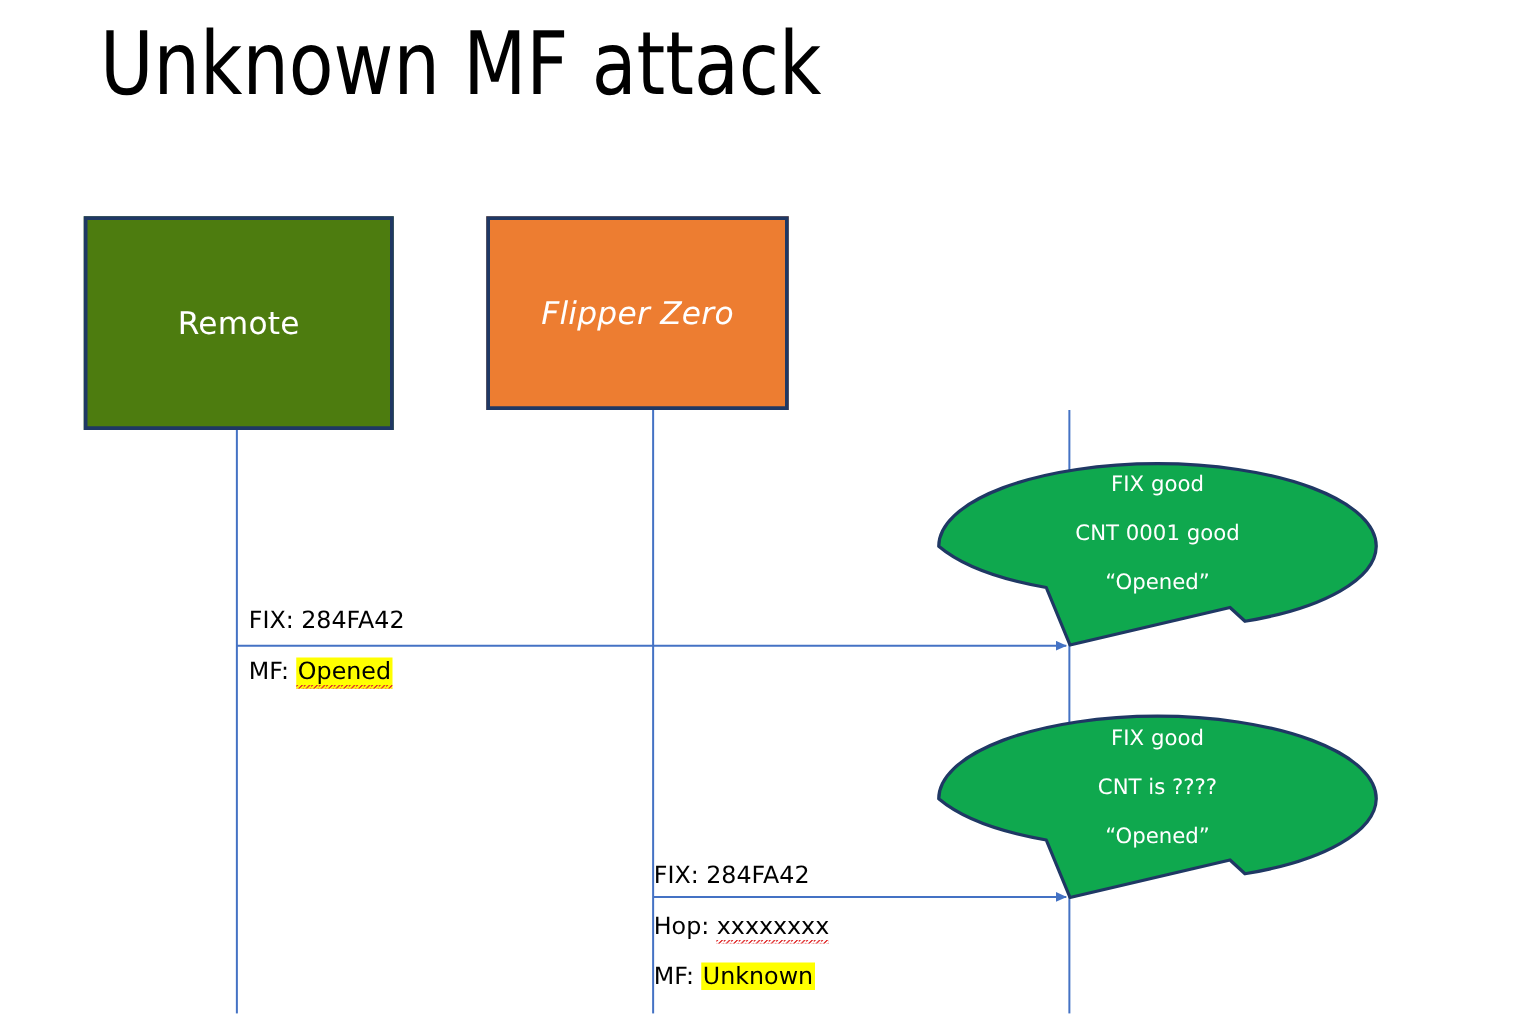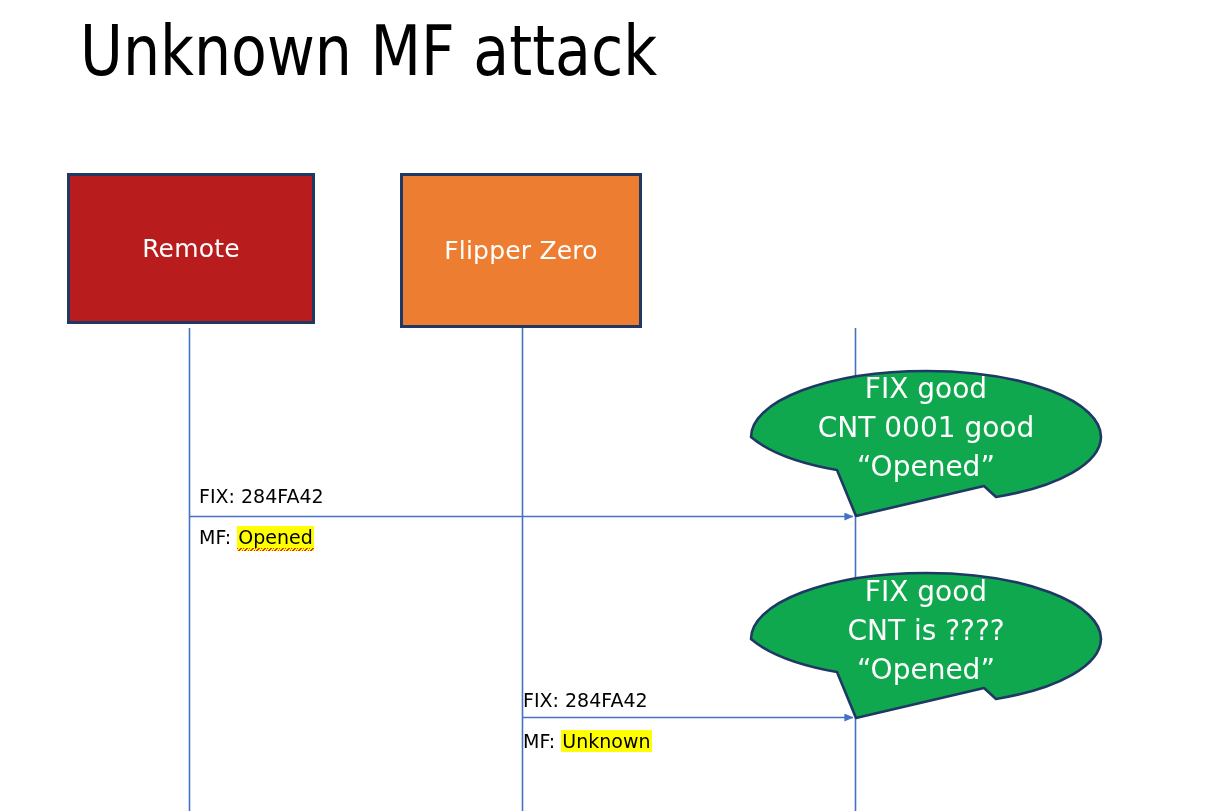--- a/index.html
+++ b/index.html
@@ -60,27 +60,28 @@
     align-items: center;
     justify-content: center;
     color: #ffffff;
     font-size: 25px;
     font-weight: 400;
     font-family: "DejaVu Sans", sans-serif;
     letter-spacing: 0.2px;
   }
   #box-remote {
     left: 39px; top: 173px;
-    width: 248px; height: 151px;
-    background: #b91c1c;
+    width: 248px; height: 171px;
+    background: #4d7c0f;
   }
   #box-flipper {
-    left: 372px; top: 173px;
+    left: 361px; top: 173px;
     width: 242px; height: 155px;
     background: #ED7D31;
+    font-style: italic;
   }
   #box-receiver {
     left: 708px; top: 173px;
     width: 240px; height: 155px;
     background: #0FA84E;
     font-family: "Liberation Sans", sans-serif;
   }
 
   
   .msg-block {
@@ -116,21 +117,21 @@
     position: absolute;
   }
   .callout svg { display: block; }
   .callout-text {
     position: absolute;
     left: 0;
     width: 100%;
     text-align: center;
     color: #ffffff;
     font-family: "DejaVu Sans", sans-serif;
-    font-size: 28px;
+    font-size: 17px;
     line-height: 39px;
     white-space: nowrap;
     pointer-events: none;
   }
   #callout-1 { left: 718px; top: 357px; width: 360px; height: 165px; }
   #callout-2 { left: 718px; top: 559px; width: 360px; height: 165px; }
   #callout-1 .callout-text { top: 12px; }
   #callout-2 .callout-text { top: 13px; }
 </style>
 </head>
@@ -168,20 +169,21 @@
     <div>FIX: 284FA42</div>
   </div>
   <div class="msg-block" id="msg1-body">
     <div><span>MF: </span><span class="hl squiggle">Opened</span></div>
   </div>
 
   <div class="msg-block" id="msg2-top">
     <div>FIX: 284FA42</div>
   </div>
   <div class="msg-block" id="msg2-body">
+    <div><span>Hop: </span><span class="squiggle">xxxxxxxx</span></div>
     <div><span>MF: </span><span class="hl">Unknown</span></div>
   </div>
 
   <div class="callout" id="callout-1">
     <svg viewBox="0 0 360 165" width="360" height="165">
       <path d="M 5,80
                A 175,66 0 1 1 355,80
                A 175,66 0 0 1 250,140
                L 238,129
                L 110,159

